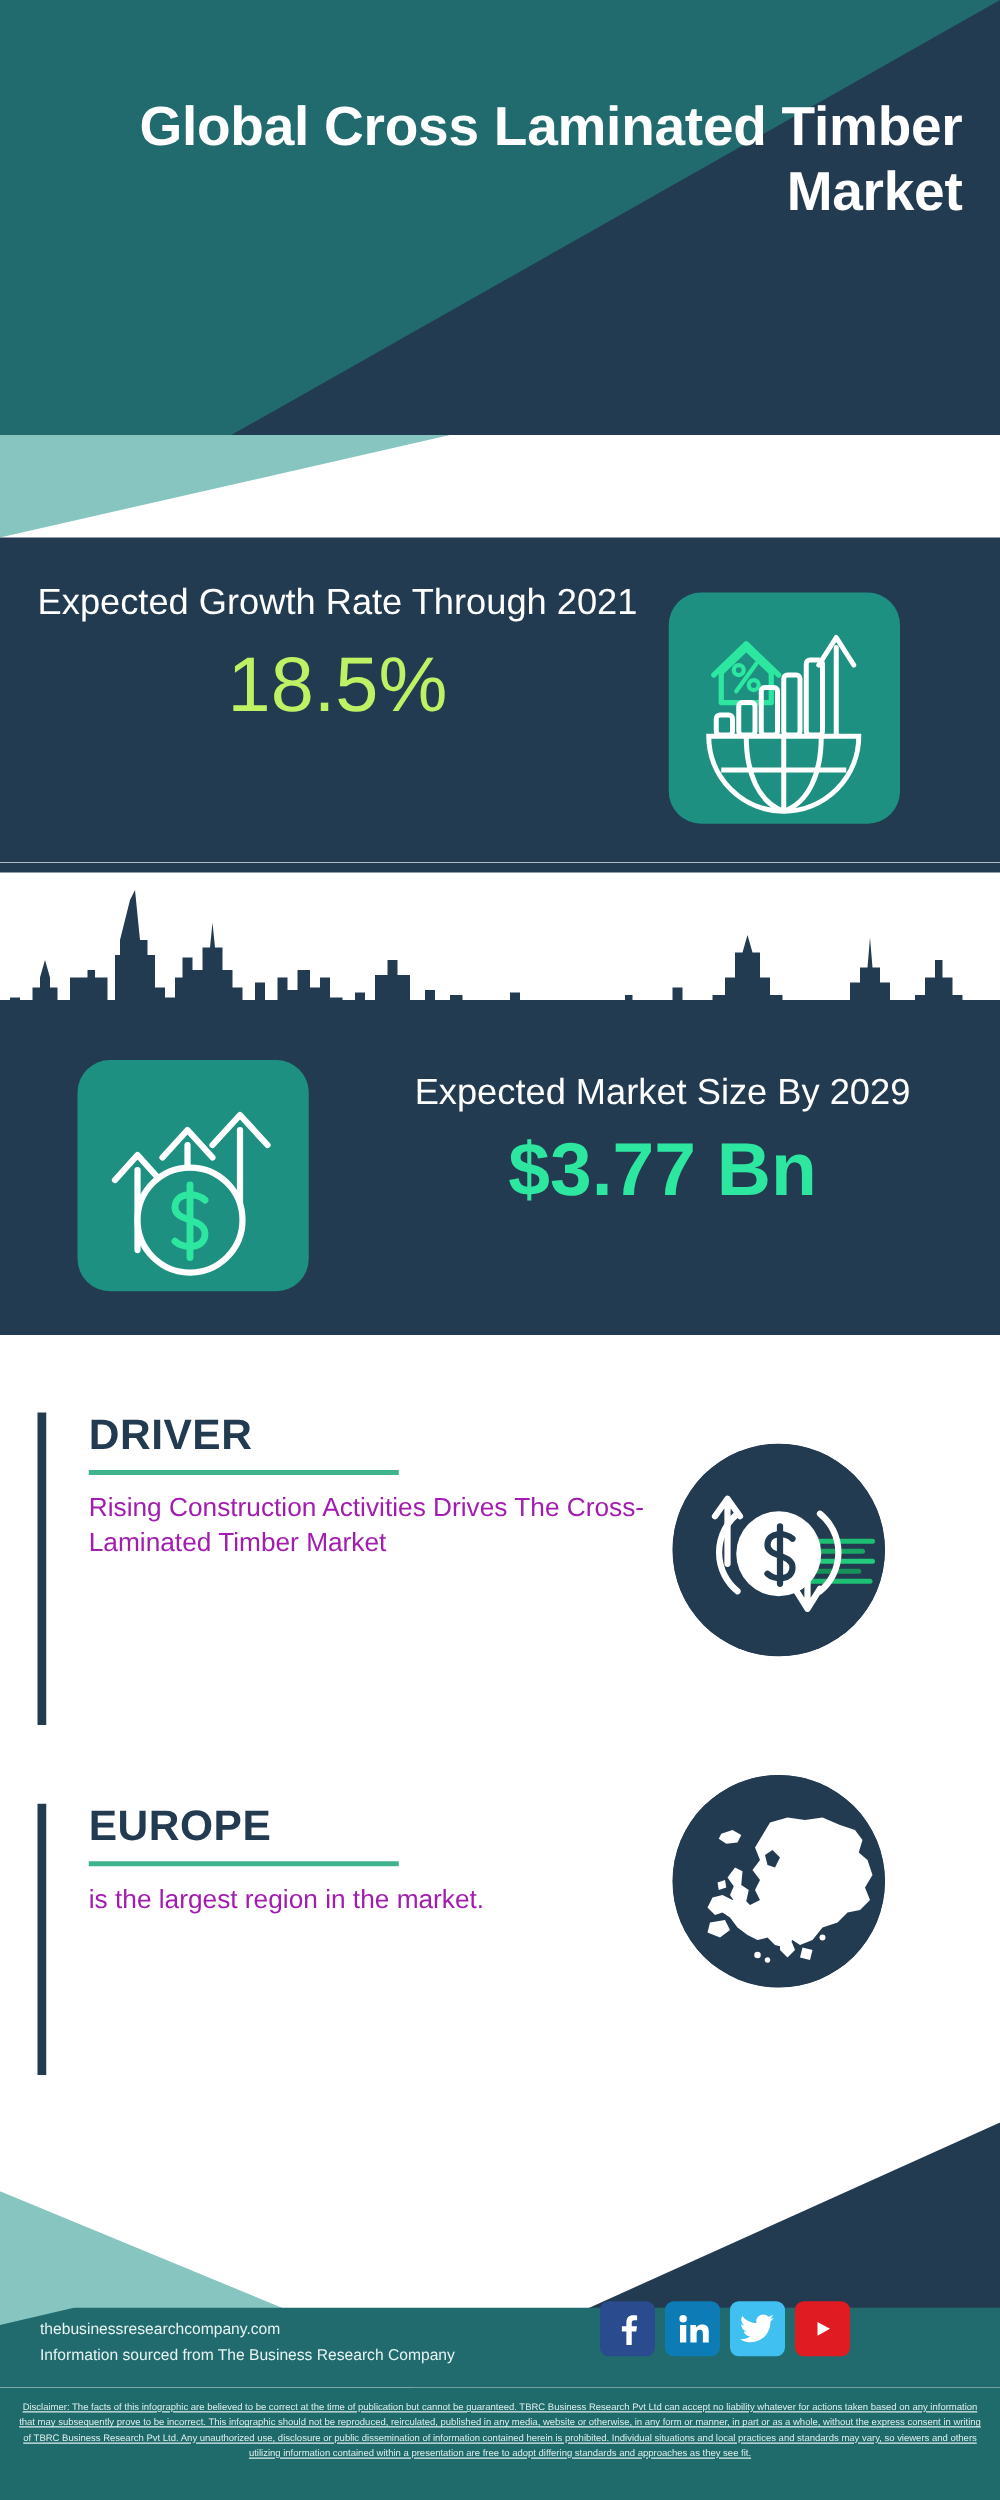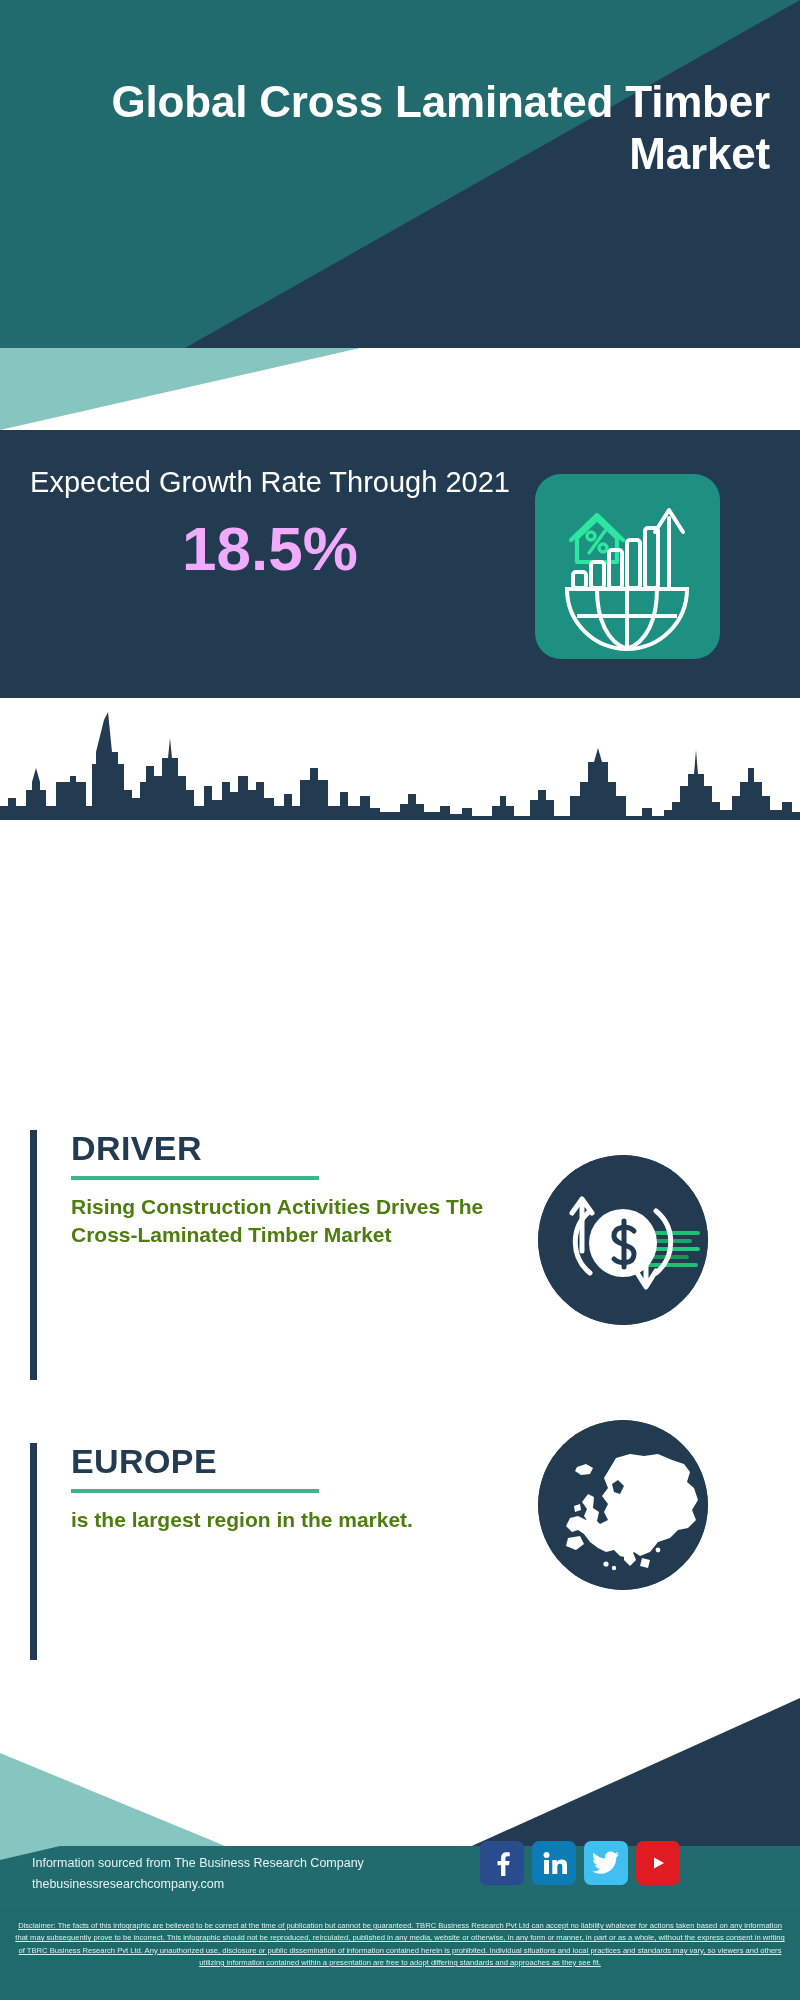--- a/index.html
+++ b/index.html
@@ -77,23 +77,23 @@
     width: 480px;
     text-align: center;
   }
   .growth-label {
     color: #ffffff;
     font-size: 29px;
     line-height: 1.27;
     font-weight: normal;
   }
   .growth-value {
-    color: #f0abfc;
+    color: #bef264;
     font-size: 62px;
-    font-weight: bold;
+    font-weight: normal;
     line-height: 1.1;
     margin-top: 14px;
   }
   .icon-card {
     position: absolute;
     background: #1d9082;
     border-radius: 26px;
   }
   .growth-icon-card {
     left: 535px; top: 44px;
@@ -158,23 +158,23 @@
     letter-spacing: 0.4px;
     line-height: 1.1;
   }
   .insight-rule {
     width: 248px;
     height: 4px;
     background: #3fb389;
     margin: 9px 0 13px 0;
   }
   .insight-body {
-    color: #4d7c0f;
+    color: #a21caf;
     font-size: 21px;
-    font-weight: bold;
+    font-weight: normal;
     line-height: 1.32;
   }
   .insight-icon {
     position: absolute;
     left: 538px;
     width: 170px; height: 170px;
     border-radius: 50%;
     background: #233b51;
     overflow: hidden;
   }
@@ -331,20 +331,40 @@
         L538 110 L538 100 L546 100 L546 110 L554 110 L554 126 L570 126 L570 106 L580 106 L580 92
         L588 92 L588 72 L594 72 L598 58 L602 72 L608 72 L608 92 L616 92 L616 106 L626 106 L626 126
         L642 126 L642 118 L652 118 L652 126 L664 126 L664 120 L672 120 L672 112 L680 112 L680 96
         L688 96 L688 84 L694 84 L696 60 L698 84 L704 84 L704 96 L712 96 L712 112 L720 112 L720 120
         L732 120 L732 106 L740 106 L740 92 L748 92 L748 78 L754 78 L754 92 L762 92 L762 106 L770 106
         L770 120 L782 120 L782 112 L792 112 L792 122 L800 122 L800 130 Z"></path>
       <path fill="#233b51" d="M0 0 L800 0 L800 8 L0 8 Z"></path>
     </svg>
   </div>
 
+  <div class="market-panel">
+    <div class="icon-card market-icon-card">
+      <svg width="185" height="185" viewBox="0 0 185 185">
+        <g fill="none" stroke="#ffffff" stroke-width="5" stroke-linejoin="round" stroke-linecap="round">
+          <path d="M48 152 L48 88 M30 96 L48 76 L66 96"></path>
+          <path d="M88 140 L88 68 M68 78 L88 56 L108 78"></path>
+          <path d="M130 132 L130 56 M108 68 L130 44 L152 68"></path>
+        </g>
+        <circle cx="90" cy="128" r="42" fill="#1d9082" stroke="#ffffff" stroke-width="5"></circle>
+        <g fill="none" stroke="#2de6a0" stroke-width="5.5" stroke-linecap="round" stroke-linejoin="round">
+          <path d="M102 112 C96 106 78 105 78 118 C78 130 102 126 102 139 C102 152 84 151 78 145"></path>
+          <path d="M90 100 L90 158"></path>
+        </g>
+      </svg>
+    </div>
+    <div class="market-text">
+      <div class="market-label">Expected Market Size By 2029</div>
+      <div class="market-value">$3.77 Bn</div>
+    </div>
+  </div>
 
   <div class="insight insight-driver">
     <div class="insight-title">DRIVER</div>
     <div class="insight-rule"></div>
     <div class="insight-body">Rising Construction Activities Drives The Cross-Laminated Timber Market</div>
   </div>
 
   <div class="insight-icon icon-driver">
     <svg width="170" height="170" viewBox="0 0 170 170">
       <circle cx="85" cy="85" r="85" fill="#233b51"></circle>
@@ -407,22 +427,22 @@
   </div>
 
   <div class="footer-geo">
     <div class="geo-navy"></div>
     <div class="geo-lightteal"></div>
     <div class="geo-darkteal2"></div>
   </div>
 
   <div class="footer-content">
     <div class="footer-credit">
+      <div>thebusinessresearchcompany.com</div>
       <div>Information sourced from The Business Research Company</div>
-      <div>thebusinessresearchcompany.com</div>
     </div>
   </div>
 
   <div class="social-row">
     <div class="social s-fb">
       <svg width="26" height="26" viewBox="0 0 26 26">
         <path fill="#ffffff" d="M16.4 26V15.2h3.6l0.6-4.2h-4.2V8.3c0-1.2 0.4-2.1 2.1-2.1h2.2V2.4C20.3 2.3 19 2.2 17.5 2.2c-3.2 0-5.4 2-5.4 5.6V11H8.5v4.2h3.6V26H16.4z"></path>
       </svg>
     </div>
     <div class="social s-li">

